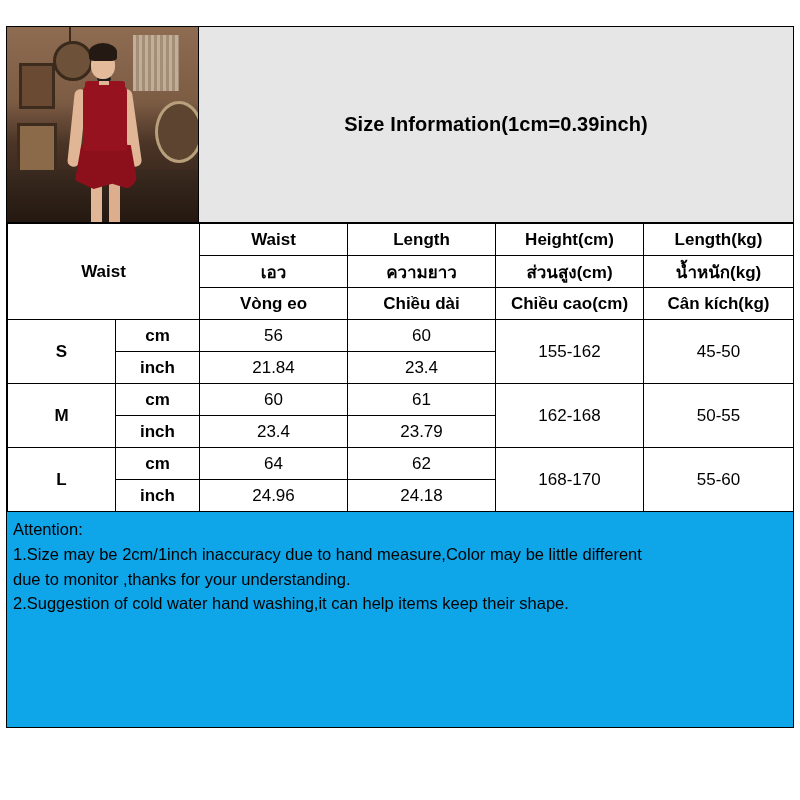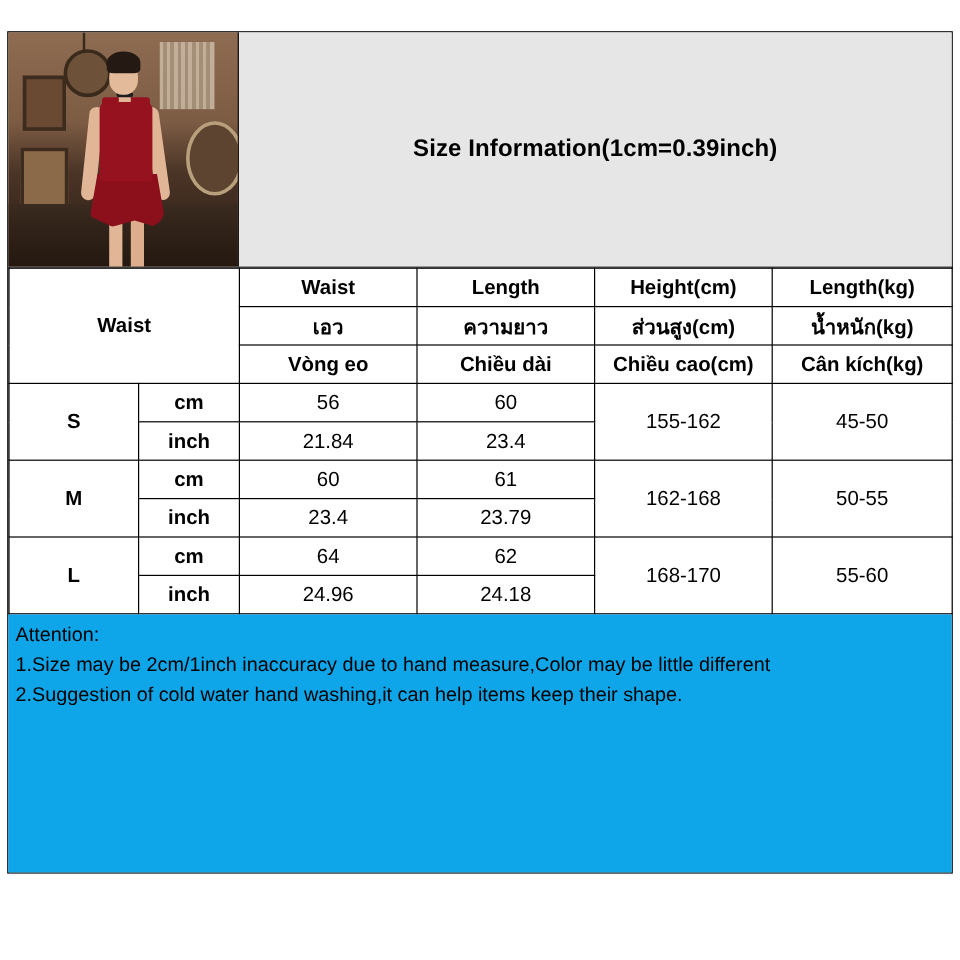--- a/index.html
+++ b/index.html
@@ -315,17 +315,18 @@
           <td class="unit">inch</td>
           <td>24.96</td>
           <td>24.18</td>
         </tr>
       </tbody>
     </table>
 
     <div class="attention">
       <p>Attention:</p>
       <p>1.Size may be 2cm/1inch inaccuracy due to hand measure,Color may be little different</p>
+      <p>due to monitor ,thanks for your understanding.</p>
       <p>2.Suggestion of cold water hand washing,it can help items keep their shape.</p>
     </div>
 
   </div>
 </div>
 
 </body></html>

